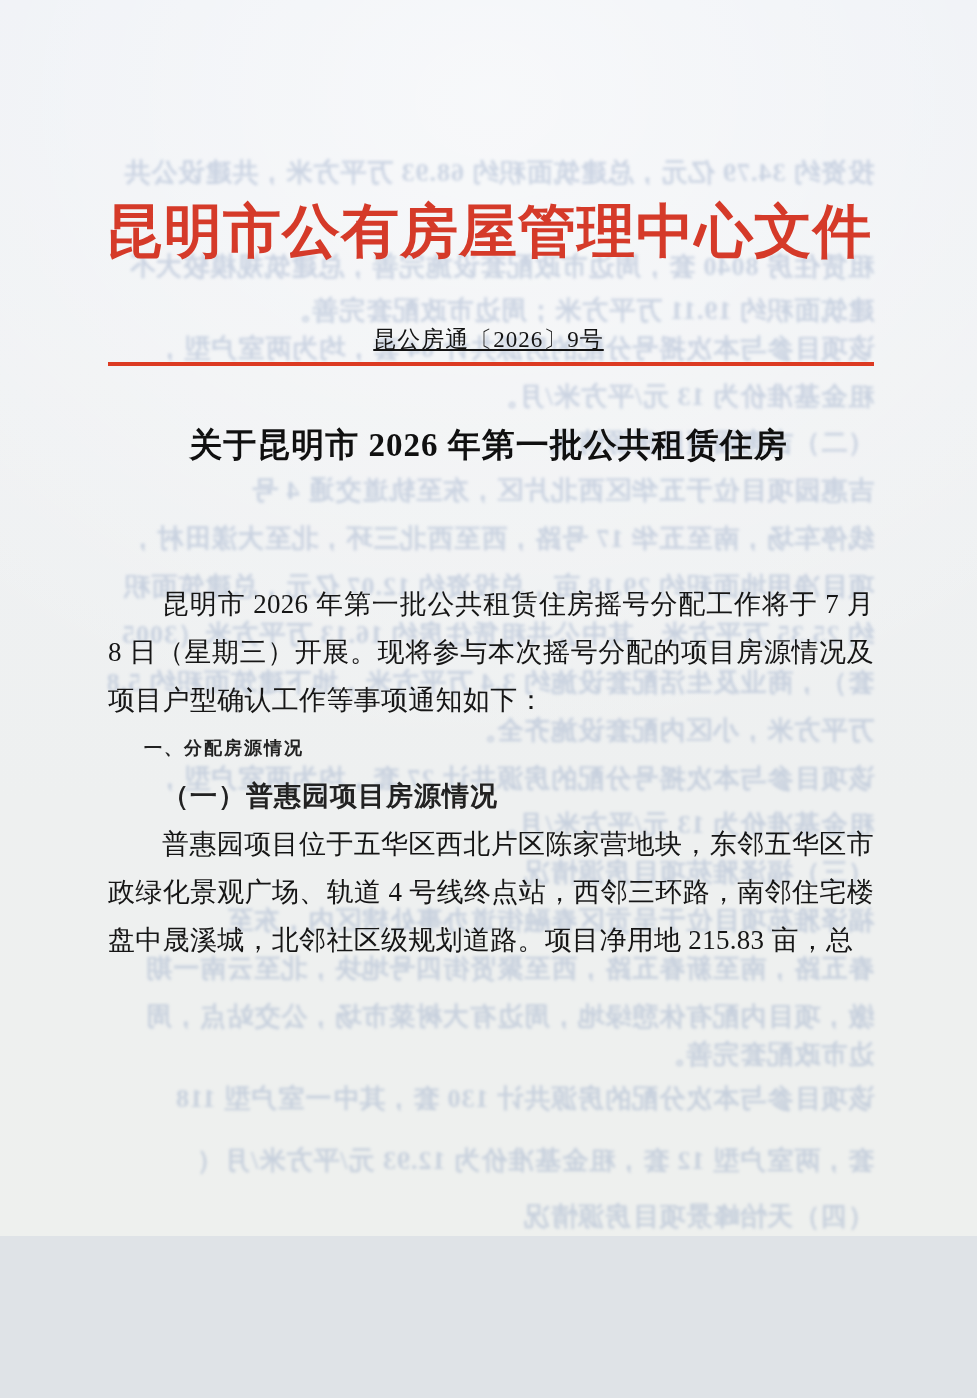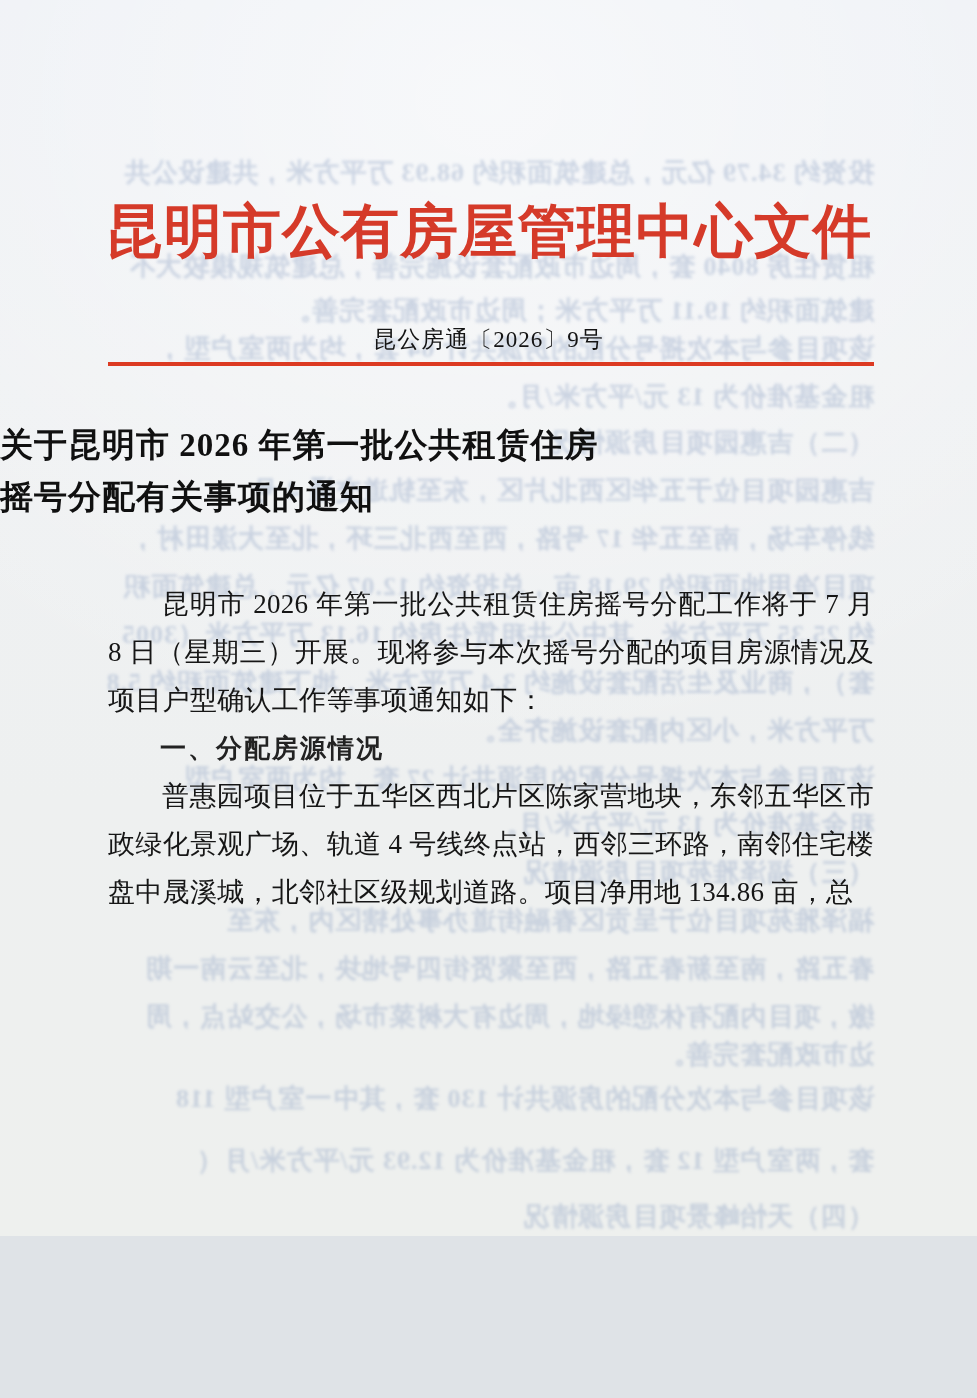--- a/index.html
+++ b/index.html
@@ -29,41 +29,42 @@
   }
   .agency{
     position:absolute;top:193px;left:0;right:0;margin:0;
     text-align:center;
     font-size:58px;font-weight:bold;letter-spacing:1px;
     white-space:nowrap;
   }
   .doc-no{
     position:absolute;top:324px;left:0;right:0;
     text-align:center;
-    font-size:23px;letter-spacing:1px;color:#141414;
+    font-size:23px;letter-spacing:1px;color:#141414;text-decoration:underline;
   }
   .red-line{
     position:absolute;top:362px;left:108px;width:766px;height:4px;
   }
   .title{
     position:absolute;top:419px;left:0;right:0;margin:0;
+    text-align:center;
     font-size:33px;line-height:52px;font-weight:bold;color:#101010;
     letter-spacing:1px;
   }
   .body{
     position:absolute;top:580px;left:108px;width:766px;
     font-size:27px;line-height:48px;
     text-align:justify;
     color:#161616;
   }
   .body p{margin:0;text-indent:2em;letter-spacing:.3px;}
   .sec-heading{
     margin:0;text-indent:2em;
     font-family:"Liberation Sans","DejaVu Sans",sans-serif;
-    font-size:26px;font-weight:700;line-height:48px;
+    font-size:18px;font-weight:700;line-height:48px;
     letter-spacing:2px;color:#222;
   }
   .sub-heading{
     margin:0;text-indent:2em;
     font-size:27px;font-weight:600;line-height:48px;
     letter-spacing:1px;color:#222;
   }
   .page-no{
     position:absolute;top:1340px;right:105px;
     font-size:23px;letter-spacing:3px;color:#333;
@@ -100,24 +101,24 @@
     </div>
 
   <h1 class="agency" style="color: rgb(213, 58, 41);">昆明市公有房屋管理中心文件</h1>
 
   <div class="doc-no">昆公房通〔2026〕9号</div>
 
   <div class="red-line" style="background: rgb(220, 58, 34);"></div>
 
   <h2 class="title">
     <span>关于昆明市 2026 年第一批公共租赁住房</span><br>
-    <span>摇号分配有关事项的通知</span>
   </h2>
 
   <div class="body">
     <p>昆明市 2026 年第一批公共租赁住房摇号分配工作将于 7 月 8 日（星期三）开展。现将参与本次摇号分配的项目房源情况及项目户型确认工作等事项通知如下：</p>
     <h3 class="sec-heading">一、分配房源情况</h3>
-    <p>普惠园项目位于五华区西北片区陈家营地块，东邻五华区市政绿化景观广场、轨道 4 号线终点站，西邻三环路，南邻住宅楼盘中晟溪城，北邻社区级规划道路。项目净用地 134.86 亩，总</p>
+    <h4 class="sub-heading">（一）普惠园项目房源情况</h4>
+    <p>普惠园项目位于五华区西北片区陈家营地块，东邻五华区市政绿化景观广场、轨道 4 号线终点站，西邻三环路，南邻住宅楼盘中晟溪城，北邻社区级规划道路。项目净用地 215.83 亩，总</p>
   </div>
 
   <div class="page-no">— 1 —</div>
 
 </div>
 
 </body></html>

